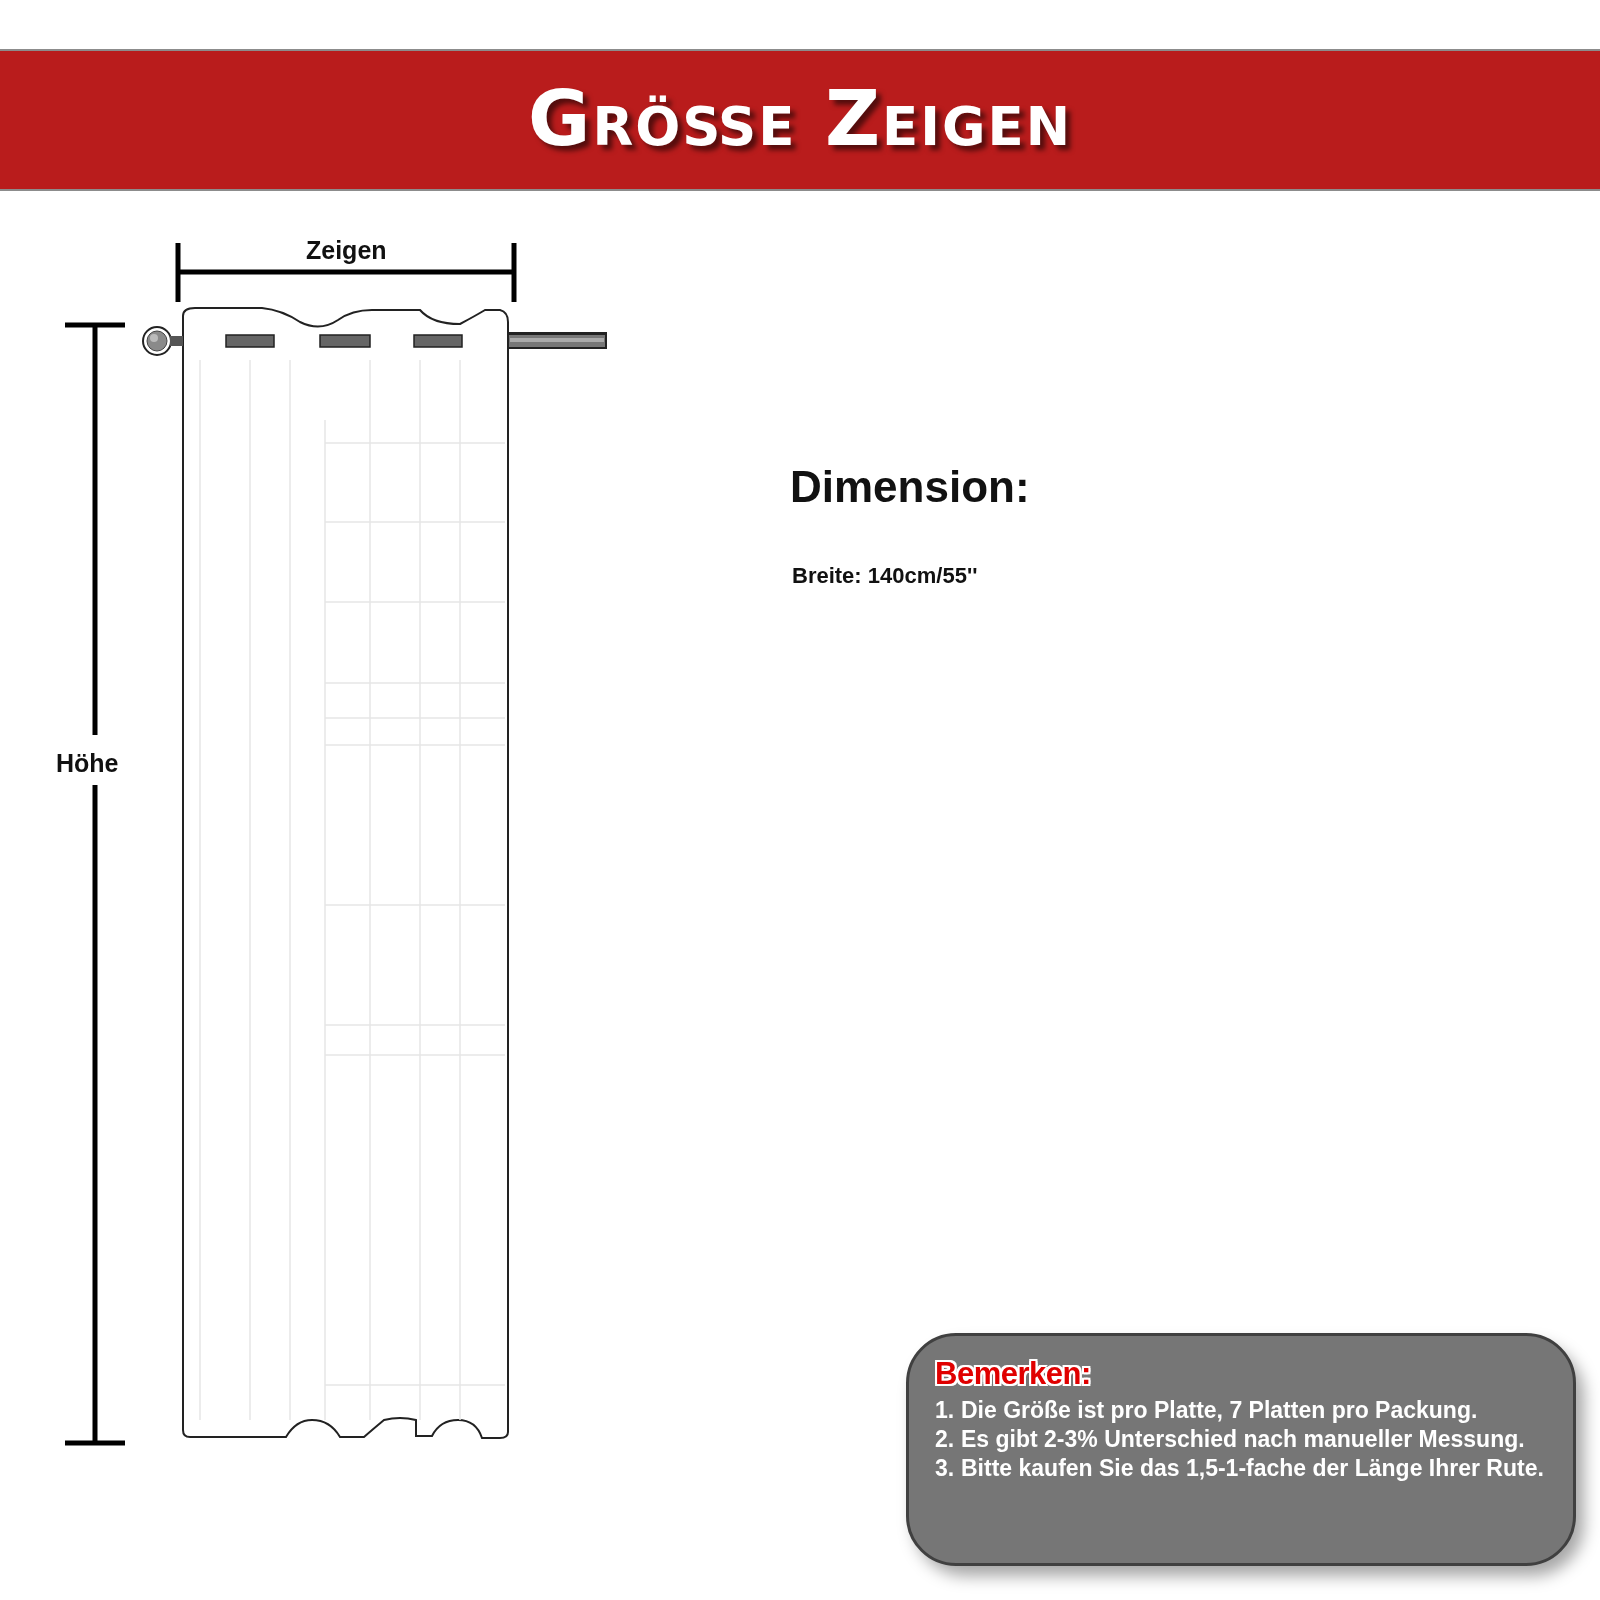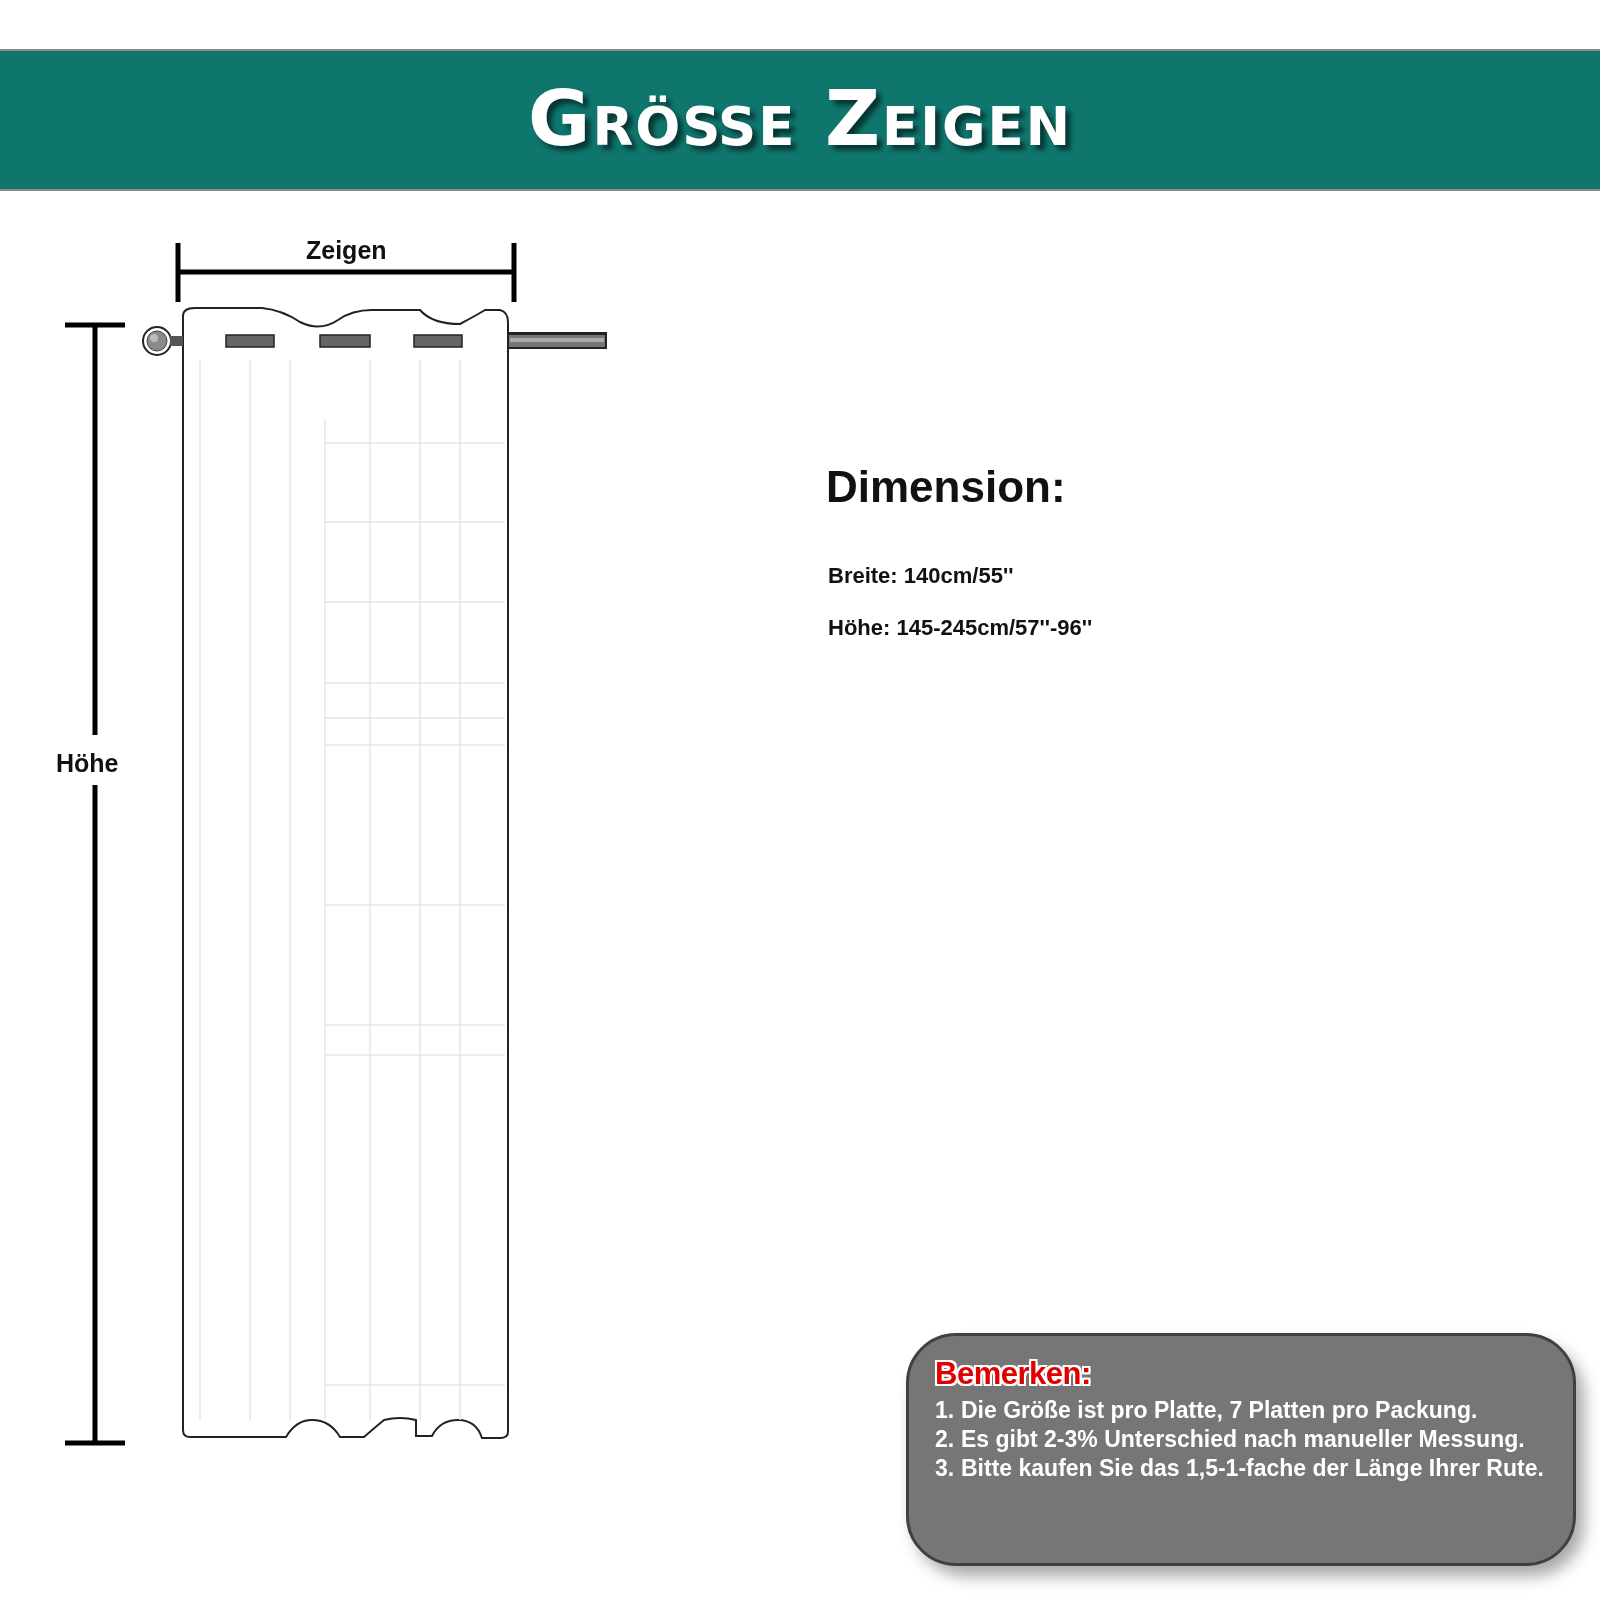--- a/index.html
+++ b/index.html
@@ -1,29 +1,29 @@
 <!DOCTYPE html>
 <html><head>
   <meta charset="utf-8">
   <style>
     html, body { margin: 0; padding: 0; background: #ffffff; }
     body { width: 1600px; height: 1600px; position: relative; overflow: hidden;
            font-family: "Liberation Sans", "DejaVu Sans", sans-serif; }
 
     .header-bar { position: absolute; left: 0; top: 49px; width: 1600px; height: 142px;
-                  background: #0f766e; border-top: 2px solid #8c8c8c; border-bottom: 2px solid #8c8c8c;
+                  background: #b91c1c; border-top: 2px solid #8c8c8c; border-bottom: 2px solid #8c8c8c;
                   display: flex; align-items: center; justify-content: center; box-sizing: border-box; }
     .header-title { color: #ffffff; font-family: "DejaVu Sans", sans-serif; font-weight: bold;
                     font-size: 76px; letter-spacing: 2px; font-variant: small-caps;
                     text-shadow: 5px 5px 5px rgba(0,0,0,0.55); margin-top: -4px; }
 
     .diagram { position: absolute; left: 0; top: 0; width: 640px; height: 1480px; }
     .dim-label { position: absolute; font-weight: bold; font-size: 25px; color: #111; }
 
-    .dimension-block { position: absolute; left: 828px; top: 462px; }
+    .dimension-block { position: absolute; left: 792px; top: 462px; }
     .dimension-title { font-weight: bold; font-size: 44px; color: #111; margin: 0 0 38px -2px; }
     .dimension-row { font-weight: bold; font-size: 22px; color: #111; line-height: 52px; }
 
     .notes-shadow { position: absolute; left: 914px; top: 1344px; width: 670px; height: 232px;
                     border-radius: 52px; background: rgba(0,0,0,0.35); filter: blur(8px); }
     .notes-box { position: absolute; left: 906px; top: 1333px; width: 670px; height: 233px;
                  border-radius: 50px; background: #767676; border: 3px solid #404040;
                  box-sizing: border-box; padding: 20px 26px 0 26px; }
     .notes-title { font-weight: bold; font-size: 31px; color: #e00000; letter-spacing: -0.5px;
                    text-shadow: -2px -2px 0 #fff, 2px -2px 0 #fff, -2px 2px 0 #fff, 2px 2px 0 #fff,
@@ -105,24 +105,20 @@
   <div class="dim-label" style="left:306px; top:236px;">Zeigen</div>
   <div class="dim-label" style="left:56px; top:749px;">Höhe</div>
 </div>
 
 <div class="dimension-block">
   <div class="dimension-title">Dimension:</div>
   <div class="dimension-row">
     <span>Breite:</span>
     <span>140cm/55''</span>
   </div>
-  <div class="dimension-row">
-    <span>Höhe:</span>
-    <span>145-245cm/57''-96''</span>
-  </div>
 </div>
 
 <div class="notes-shadow"></div>
 <div class="notes-box">
   <div class="notes-title">Bemerken:</div>
   <ul class="notes-list">
     <li class="notes-item">
       <span class="notes-num">1.</span>
       <span class="notes-text">Die Größe ist pro Platte, 7 Platten pro Packung.</span>
     </li>

